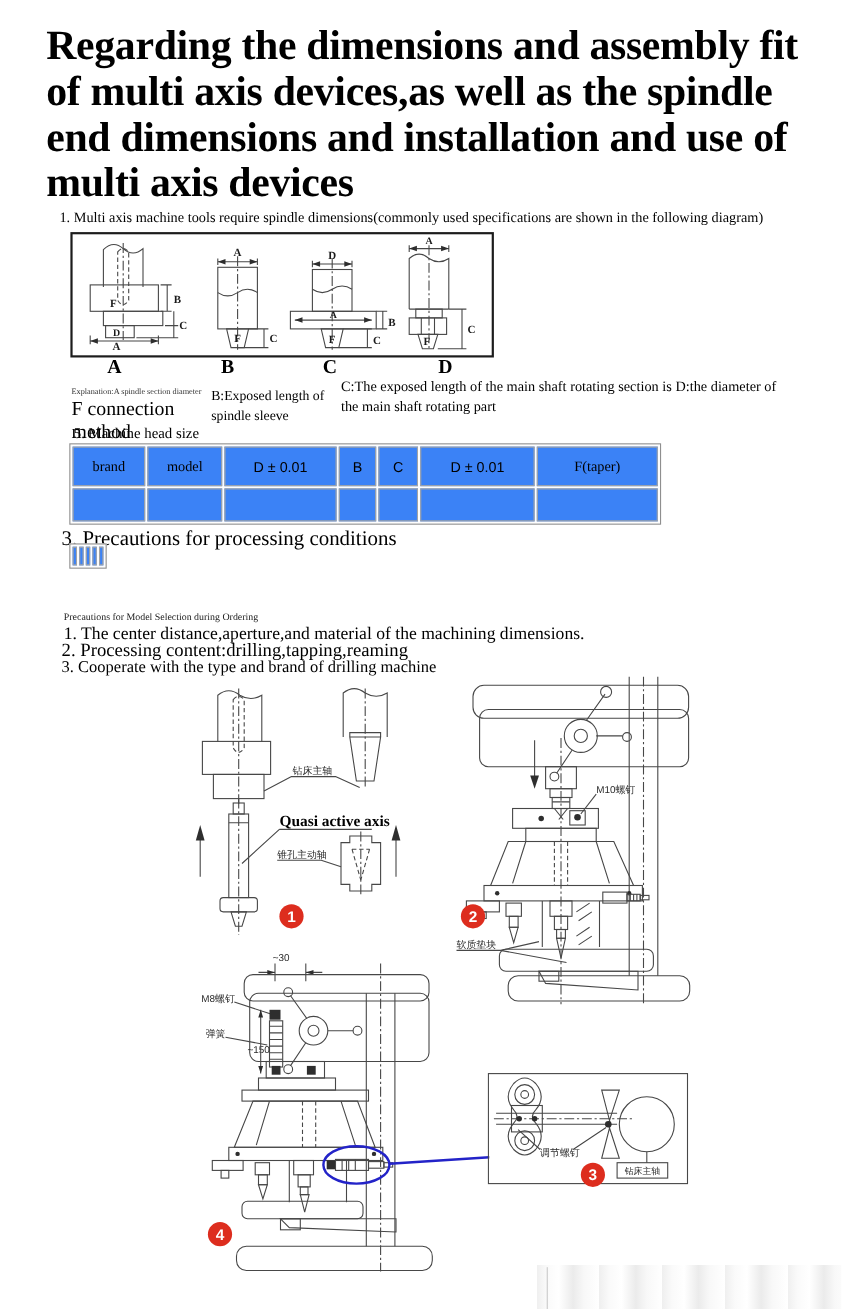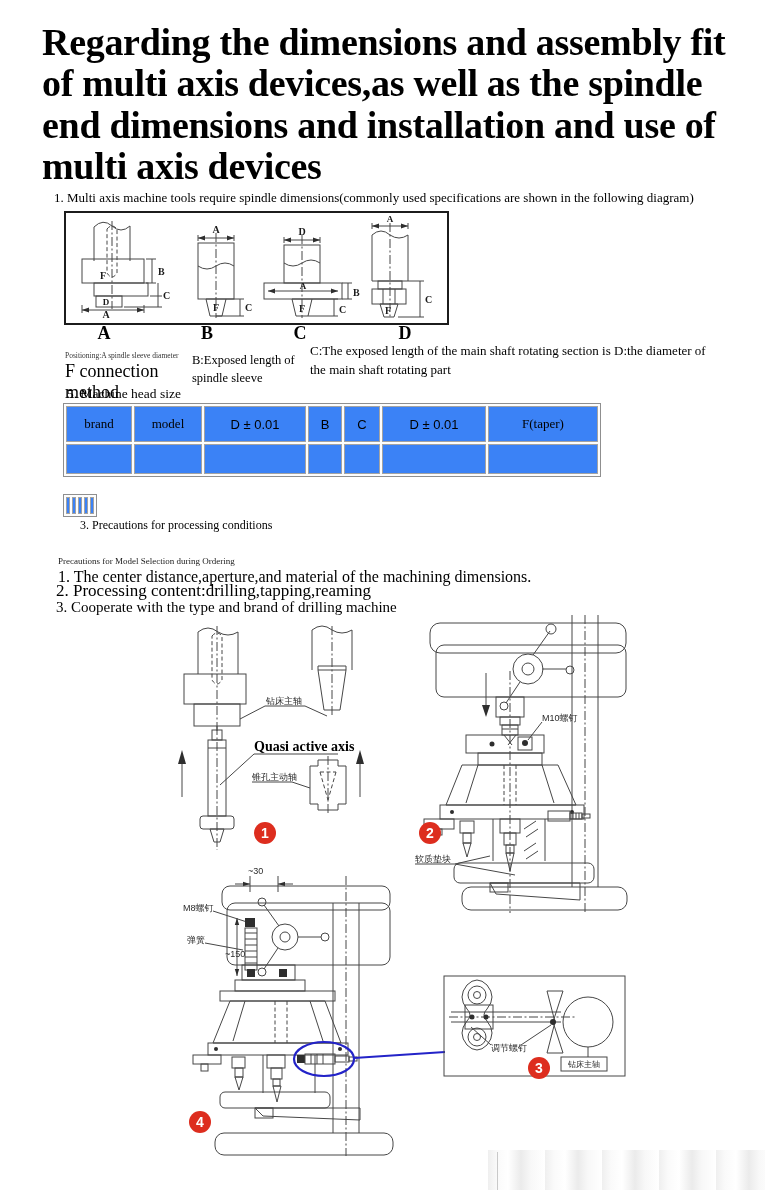--- a/index.html
+++ b/index.html
@@ -10,21 +10,21 @@
        line-height:1.09;letter-spacing:-0.3px;}
   .h-serif{font-family:"Liberation Serif",serif;}
   #s1-heading{left:54px;top:190px;font-size:13px;width:680px;}
   #spindle-box{left:64px;top:211px;width:381px;height:110px;border:2px solid #1c1c1c;background:#fff;}
   .big-letter{top:323px;width:18px;font-size:18px;font-weight:bold;text-align:center;}
   #exp-note{left:65px;top:351px;width:135px;font-size:7.5px;color:#333;}
   #exp-col1{left:65px;top:361px;width:130px;font-size:18px;}
   #exp-col2{left:192px;top:351px;width:112px;font-size:12.5px;line-height:1.45;}
   #exp-col3{left:310px;top:342px;width:400px;font-size:13px;line-height:1.45;}
   #s2-heading{left:67px;top:386px;font-size:13.5px;}
-  #s3-heading{left:80px;top:479px;font-size:12px;margin-top:39px;}
+  #s3-heading{left:56px;top:479px;font-size:19px;}
   table{position:absolute;border-collapse:separate;border-spacing:2px;
         border:1px solid #8f8f8f;background:#fdfdfd;}
   td{border:1px solid #a3a3a3;text-align:center;vertical-align:middle;
      white-space:nowrap;overflow:visible;background:#3b82f6;}
   #head-size-table{left:63px;top:403px;}
   #head-size-table td{font-size:13px;}
   #head-size-table .hrow td{height:32px;}
   #head-size-table .drow td{height:26px;}
   #processing-table{left:63px;top:494px;}
   #processing-table td{font-size:12.5px;}
@@ -126,21 +126,21 @@
     <text class="dim" x="359" y="90">C</text>
   </g>
 </svg>
 </div>
 
 <div class="abs big-letter" style="left:95px;">A</div>
 <div class="abs big-letter" style="left:198px;">B</div>
 <div class="abs big-letter" style="left:291px;">C</div>
 <div class="abs big-letter" style="left:396px;">D</div>
 
-<div class="abs" id="exp-note">Positioning:A spindle sleeve diameter</div>
+<div class="abs" id="exp-note">Explanation:A spindle section diameter</div>
 <div class="abs" id="exp-col1">F connection method</div>
 <div class="abs" id="exp-col2">B:Exposed length of spindle sleeve</div>
 <div class="abs" id="exp-col3">C:The exposed length of the main shaft rotating section is D:the diameter of the main shaft rotating part</div>
 
 <div class="abs" id="s2-heading">5. Machine head size</div>
 
 <table id="head-size-table">
   <tbody>
       <tr class="hrow">
     <td style="width:62px" class="h-serif">brand</td>

